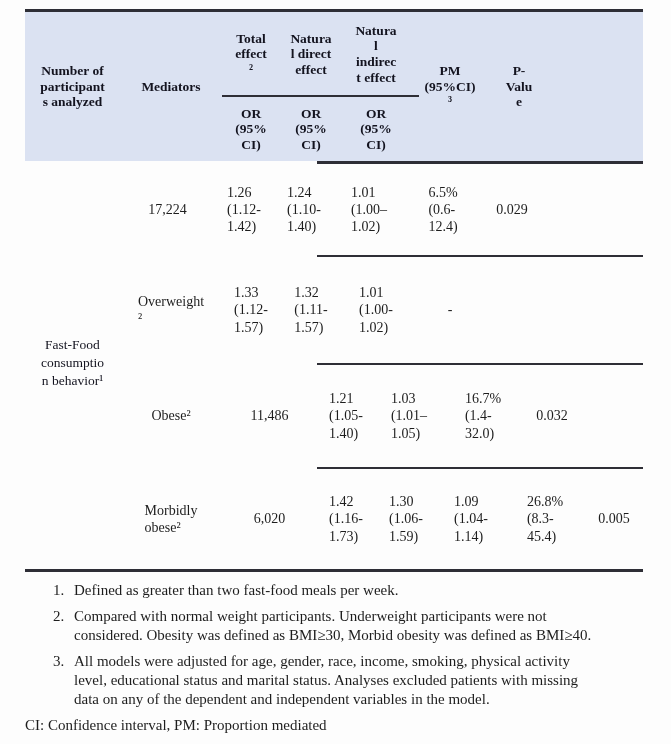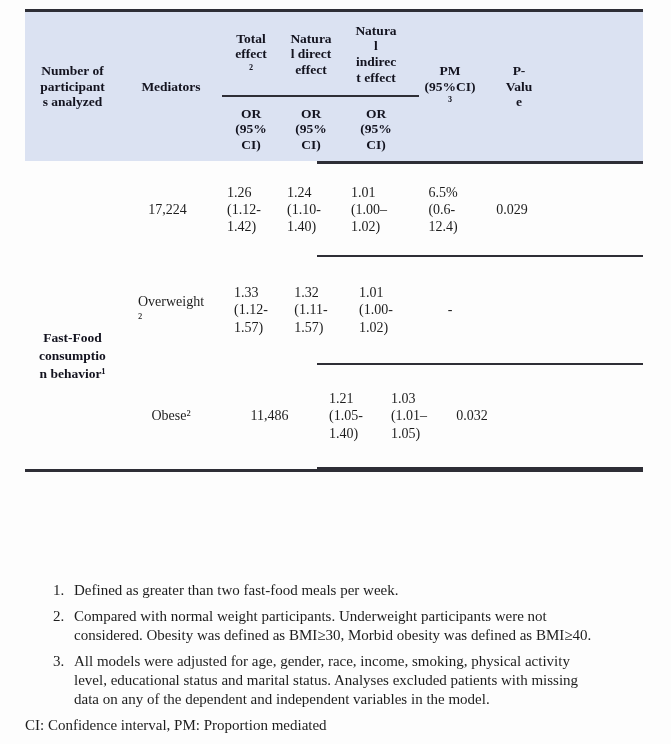--- a/index.html
+++ b/index.html
@@ -41,22 +41,22 @@
 
   .tbody{position:relative;font-size:14px;line-height:1.22;}
   .trow{display:flex;}
   .bc{
     display:flex;align-items:center;justify-content:center;
     text-align:left;white-space:pre-line;height:100%;
   }
   .r1{height:91px;} .r2{height:106px;} .r3{height:102px;} .r4{height:100px;}
 
   .exposure{
-    position:absolute;left:0;top:165px;width:95px;
-    text-align:center;font-weight:bold;font-size:13.5px;line-height:1.32;
+    position:absolute;left:0;top:172px;width:95px;
+    text-align:center;font-weight:normal;font-size:13.5px;line-height:1.32;
     white-space:pre-line;color:#13131f;
   }
 
   
   .footnotes{position:absolute;left:25px;top:581px;width:605px;font-size:15px;line-height:19px;}
   .fn{display:flex;margin-bottom:7px;}
   .fn-num{margin-left:28px;width:21px;flex-shrink:0;}
   .fn-text{flex:1;white-space:pre-line;}
   .abbrev{margin-left:0;}
 </style>
@@ -155,24 +155,46 @@
       <div class="trow r3">
         <div class="bc c0"></div>
         <div class="bc c1">Obese²</div>
         <div class="bc c2">11,486</div>
         <div class="bc c3">1.21
 (1.05-
 1.40)</div>
         <div class="bc c5">1.03
 (1.01–
 1.05)</div>
+        <div class="bc c6">16.7%
+(1.4-
+32.0)</div>
         <div class="bc c7">0.032</div>
       </div>
       <div class="sep"></div>
 
+      <div class="trow r4">
+        <div class="bc c0"></div>
+        <div class="bc c1">Morbidly
+obese²</div>
+        <div class="bc c2">6,020</div>
+        <div class="bc c3">1.42
+(1.16-
+1.73)</div>
+        <div class="bc c4">1.30
+(1.06-
+1.59)</div>
+        <div class="bc c5">1.09
+(1.04-
+1.14)</div>
+        <div class="bc c6">26.8%
+(8.3-
+45.4)</div>
+        <div class="bc c7">0.005</div>
+      </div>
     </div>
 
     <div class="rule bottom-rule"></div>
   </div>
 
   <div class="footnotes">
     <div class="fn">
       <span class="fn-num">1.</span>
       <span class="fn-text">Defined as greater than two fast-food meals per week.</span>
     </div>

